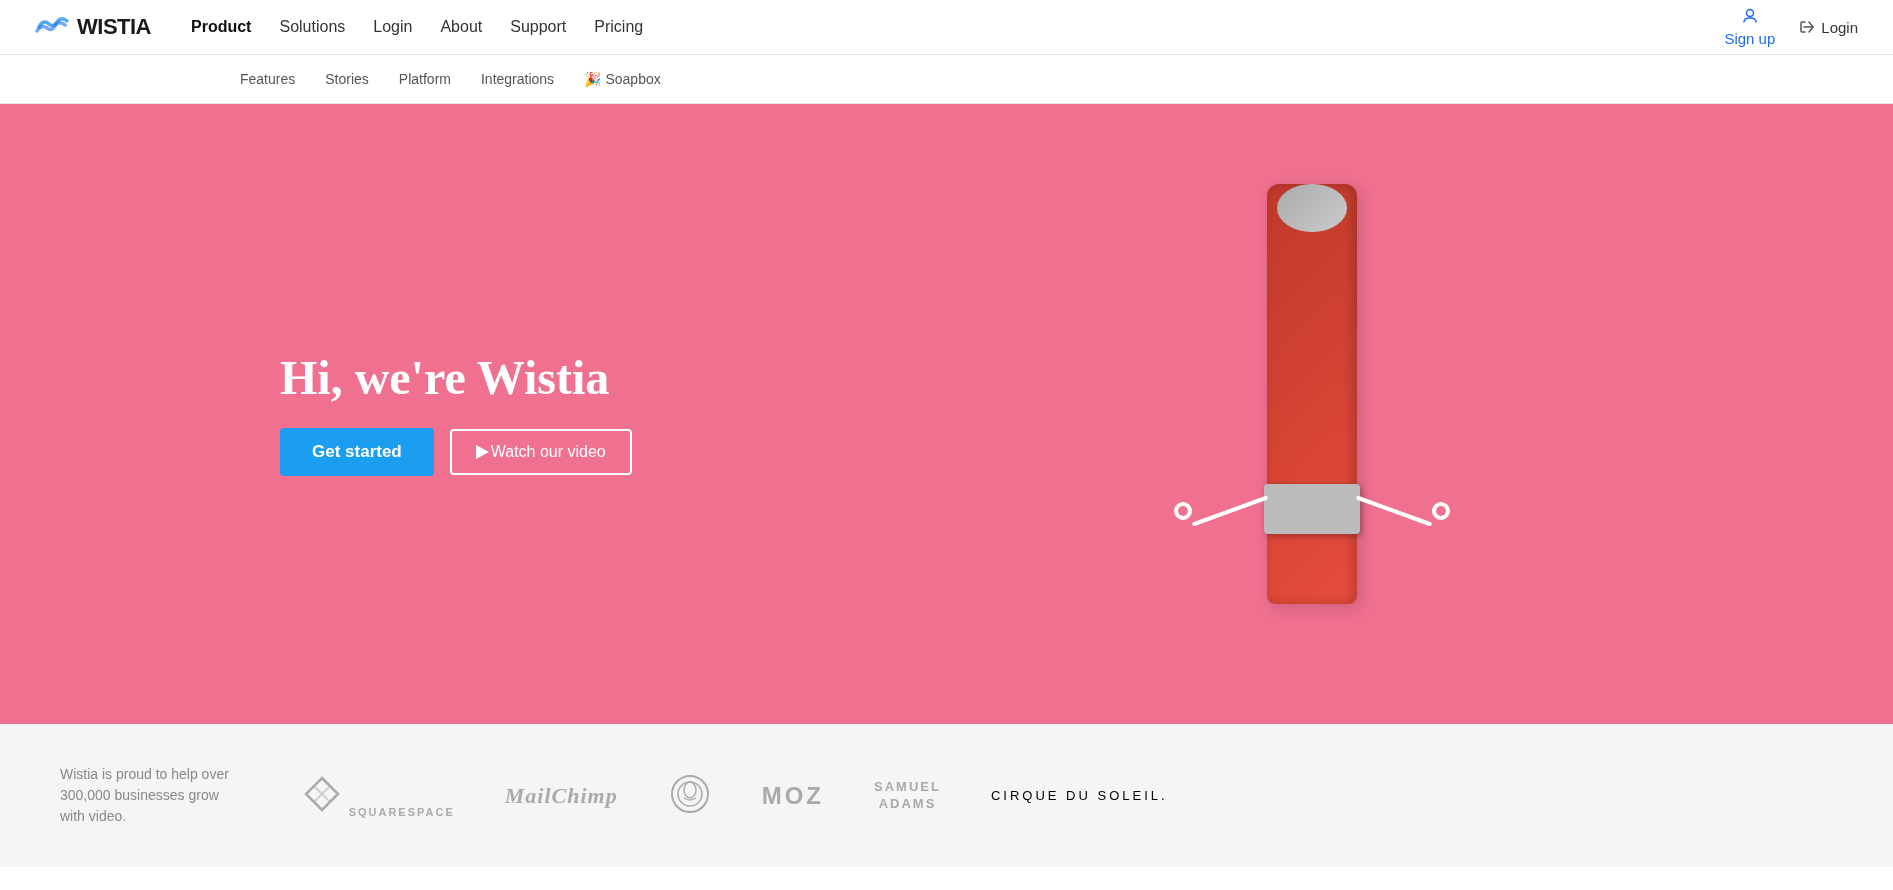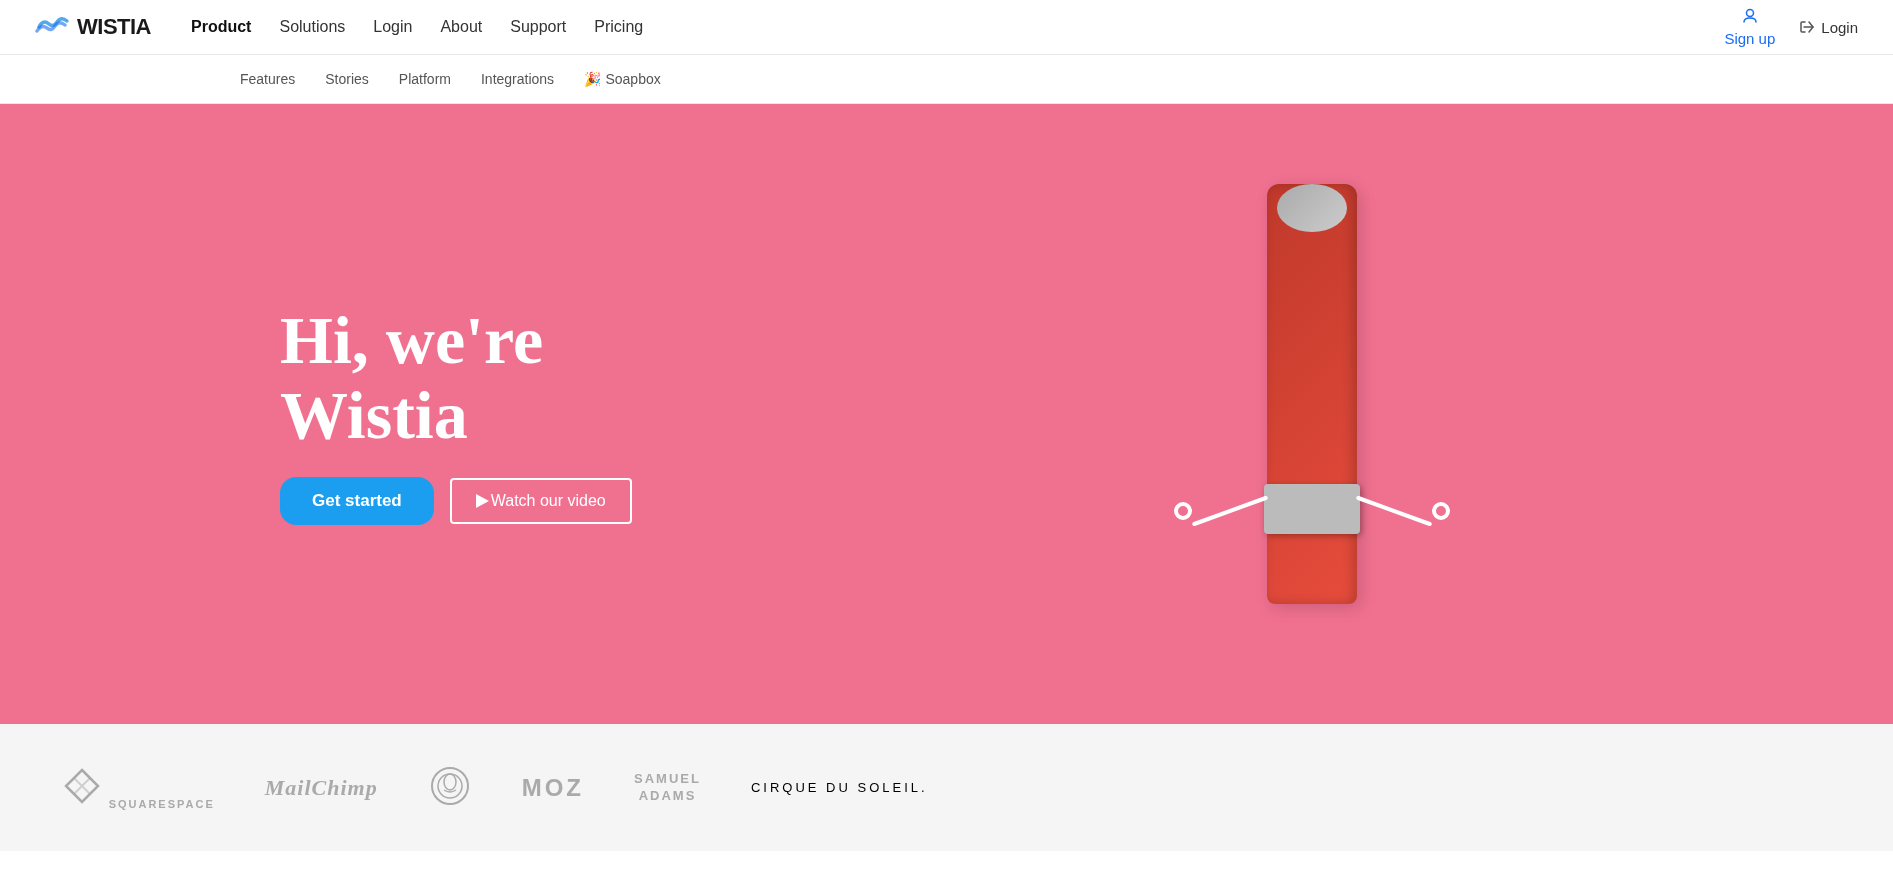--- a/index.html
+++ b/index.html
@@ -96,21 +96,21 @@
       position: relative;
       overflow: hidden;
     }
     .hero-content {
       position: relative;
       z-index: 2;
       padding: 80px 80px 80px 280px;
       max-width: 780px;
     }
     .hero-title {
-      font-size: 68px;
+      font-size: 48px;
       font-weight: 800;
       color: #fff;
       line-height: 1.1;
       font-family: Georgia, 'Times New Roman', serif;
       margin-bottom: 24px;
     }
     .hero-subtitle {
       font-size: 20px;
       color: #1a1a1a;
       line-height: 1.5;
@@ -122,21 +122,21 @@
       gap: 16px;
       align-items: center;
     }
     .btn-get-started {
       background: #1b9ef0;
       color: #fff;
       border: none;
       padding: 14px 32px;
       font-size: 17px;
       font-weight: 600;
-      border-radius: 16px;
+      border-radius: 4px;
       cursor: pointer;
       text-decoration: none;
       display: inline-block;
     }
     .btn-watch-video {
       background: transparent;
       color: #fff;
       border: 2px solid #fff;
       padding: 12px 24px;
       font-size: 16px;
@@ -353,20 +353,21 @@
       <div class="stapler-mechanism"></div>
       <div class="stapler-arm-left"></div>
       <div class="stapler-arm-right"></div>
       <div class="stapler-circle-left"></div>
       <div class="stapler-circle-right"></div>
     </div>
   </div>
 </section>
 
 <section class="logos-bar">
+  <p class="logos-description">Wistia is proud to help over 300,000 businesses grow with video.</p>
   <div class="logos-list">
 
     <div class="brand-logo squarespace-logo">
       <svg width="44" height="44" viewBox="0 0 44 44">
         <path d="M22 6 L38 22 L22 38 L6 22 Z" stroke="#aaa" stroke-width="2.5" fill="none"></path>
         <path d="M14 14 L30 30 M30 14 L14 30" stroke="#aaa" stroke-width="2" opacity="0.5"></path>
       </svg>
       <span class="logo-name">SQUARESPACE</span>
     </div>
 

